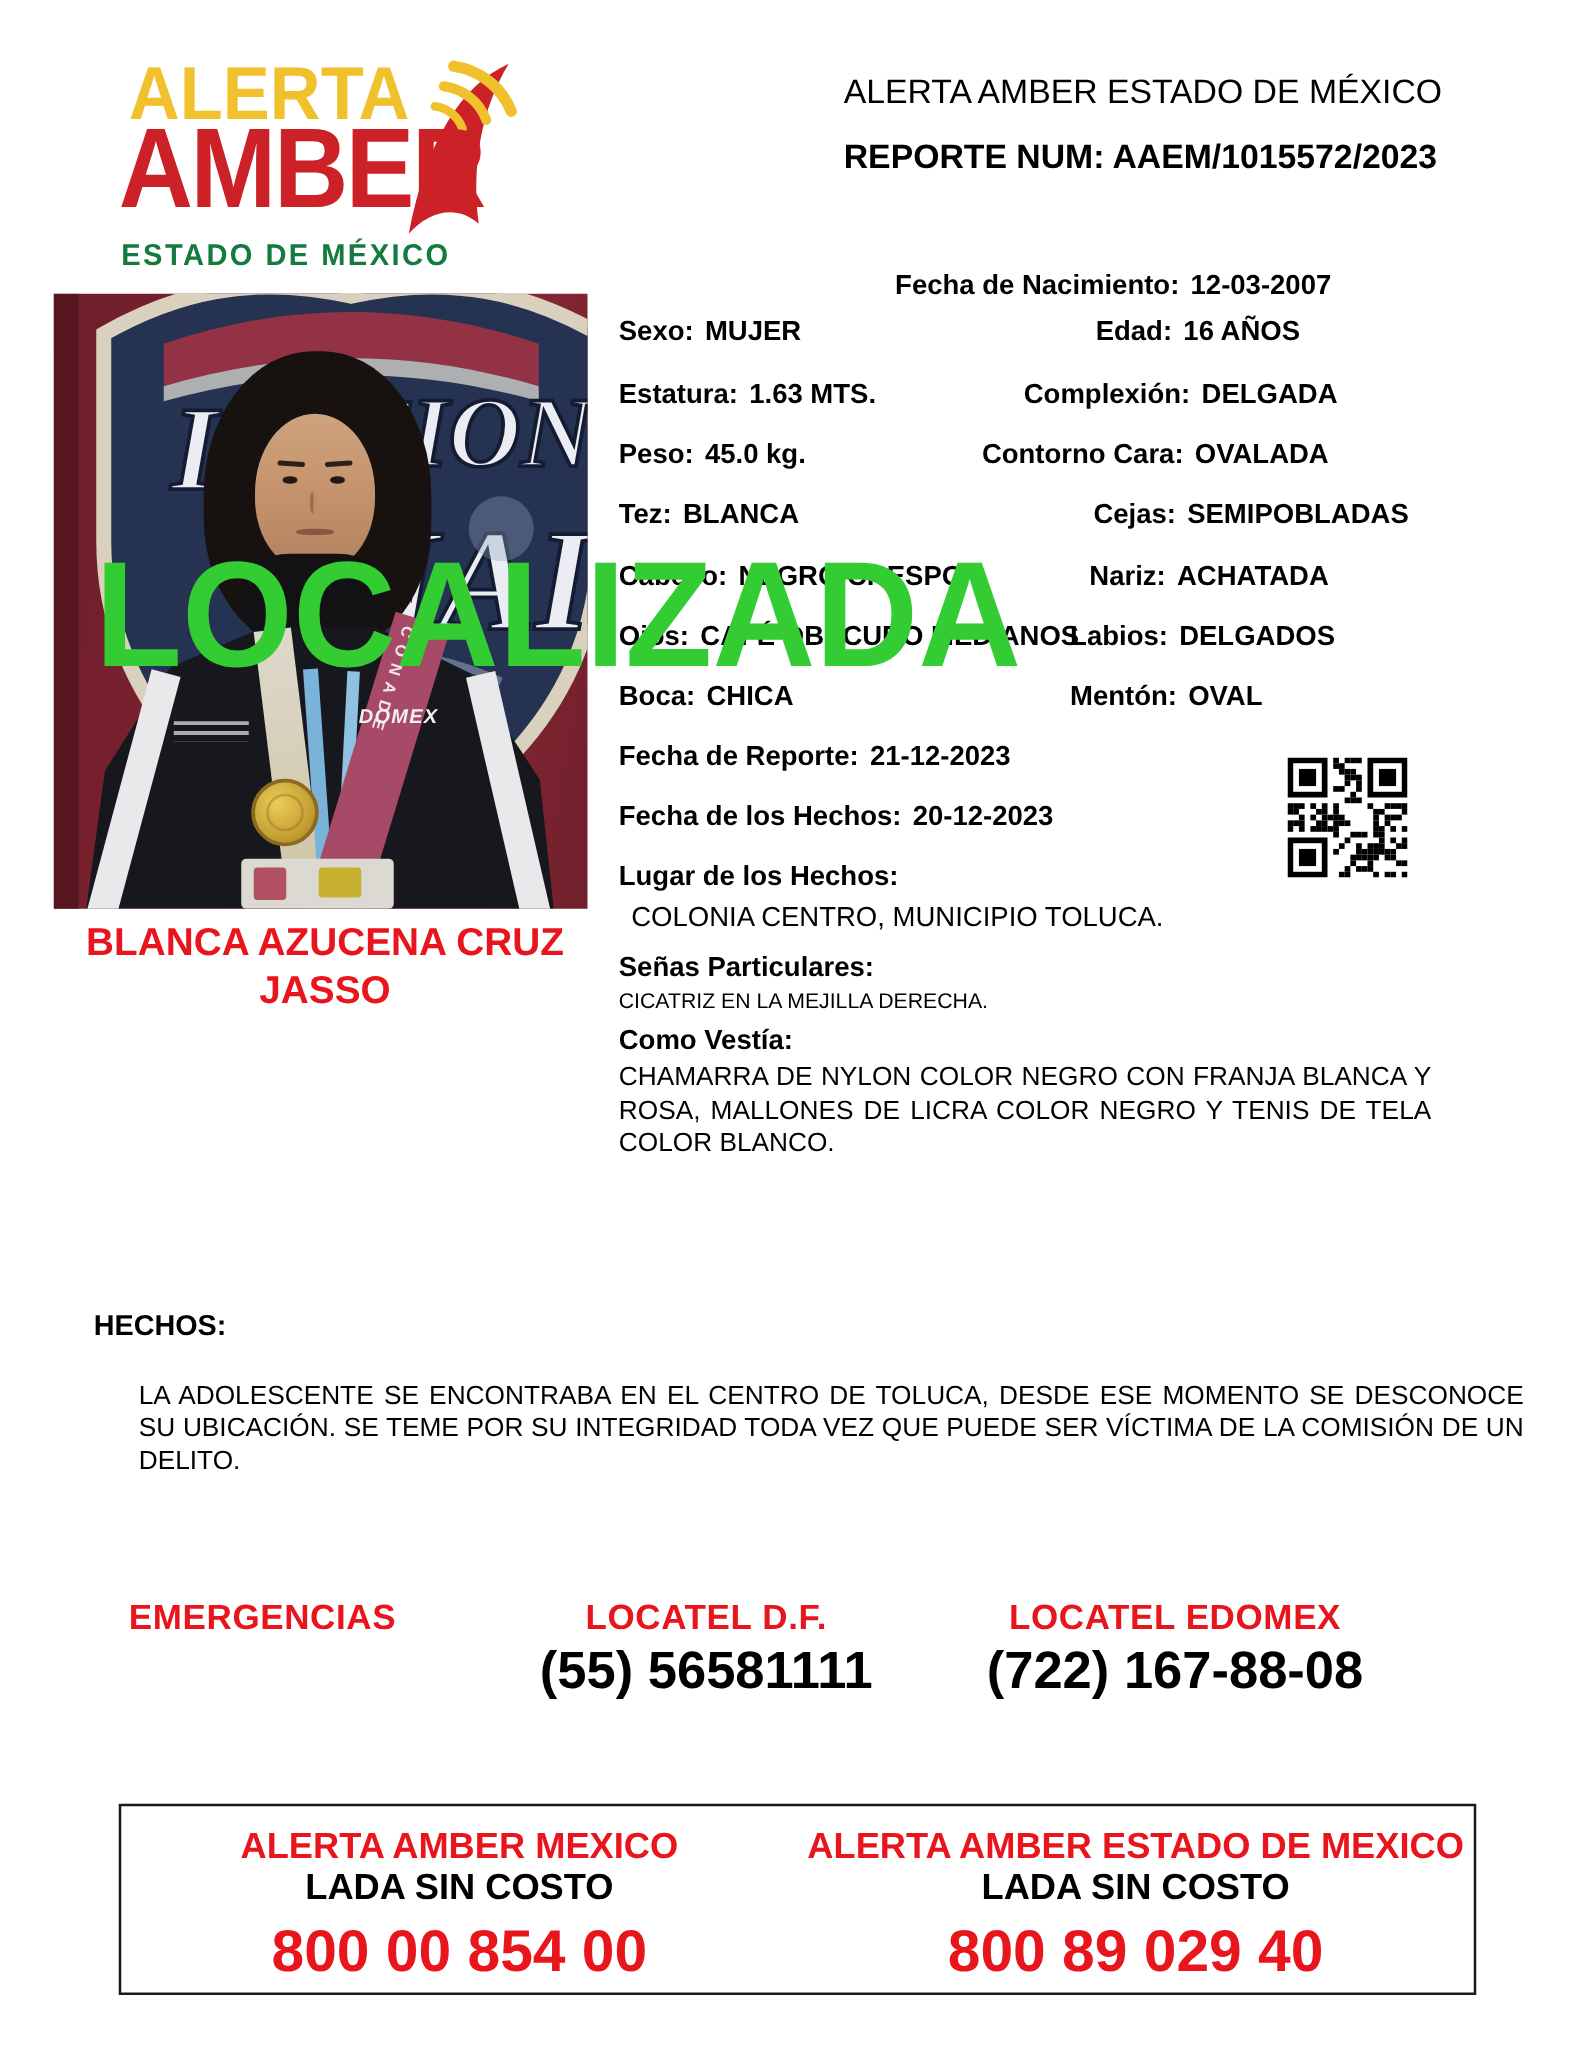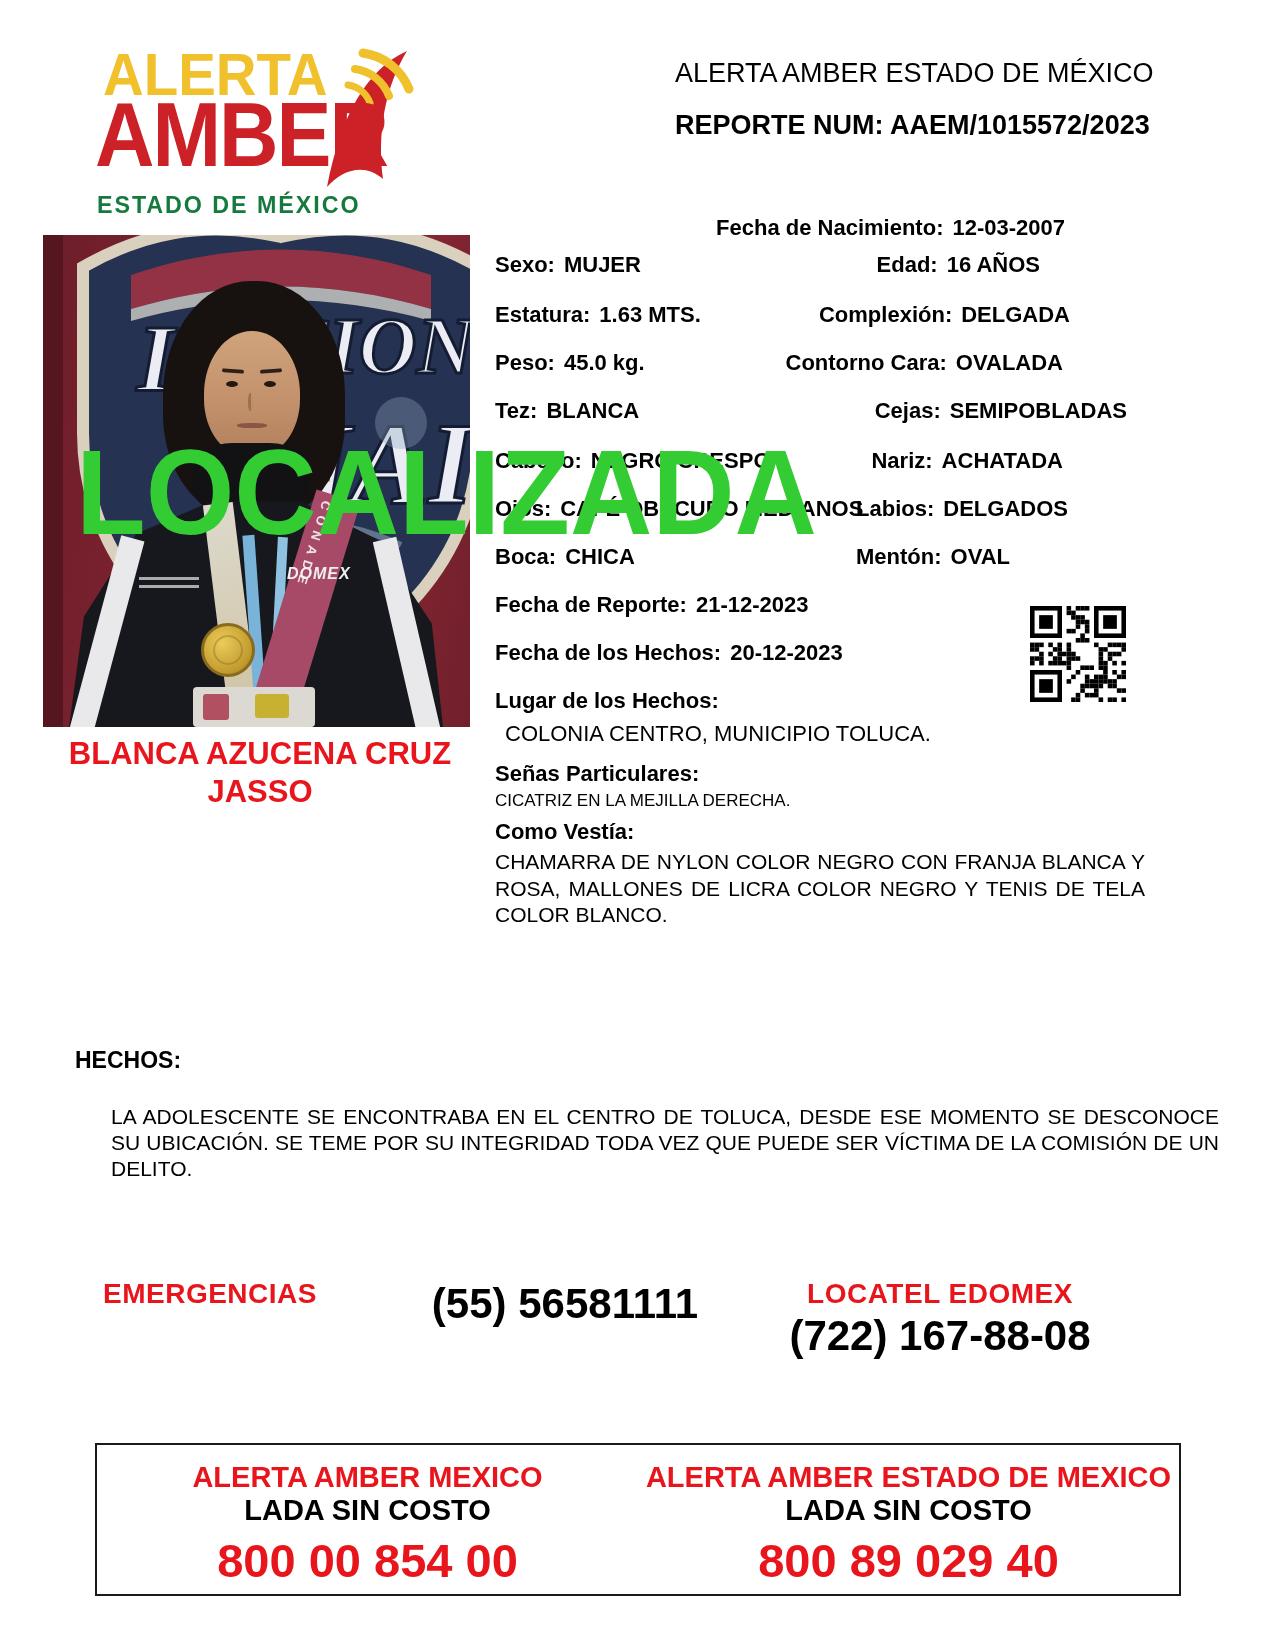--- a/index.html
+++ b/index.html
@@ -382,20 +382,21 @@
   <div class="sec-label" style="top:819px">Como Vestía:</div>
   <div class="sec-par" style="top:849px">CHAMARRA DE NYLON COLOR NEGRO CON FRANJA BLANCA Y ROSA, MALLONES DE LICRA COLOR NEGRO Y TENIS DE TELA COLOR BLANCO.</div>
 
   <div class="hechos-label">HECHOS:</div>
   <div class="hechos-par">LA ADOLESCENTE SE ENCONTRABA EN EL CENTRO DE TOLUCA, DESDE ESE MOMENTO SE DESCONOCE SU UBICACIÓN. SE TEME POR SU INTEGRIDAD TODA VEZ QUE PUEDE SER VÍCTIMA DE LA COMISIÓN DE UN DELITO.</div>
 
   <div class="contact contact1">
     <div class="c-label">EMERGENCIAS</div>
   </div>
   <div class="contact contact2">
+    <div class="c-label">LOCATEL D.F.</div>
     <div class="c-number">(55) 56581111</div>
   </div>
   <div class="contact contact3">
     <div class="c-label">LOCATEL EDOMEX</div>
     <div class="c-number">(722) 167-88-08</div>
   </div>
 
   <div class="footer-box">
     <div class="fcol">
       <div class="f-title">ALERTA AMBER MEXICO</div>

